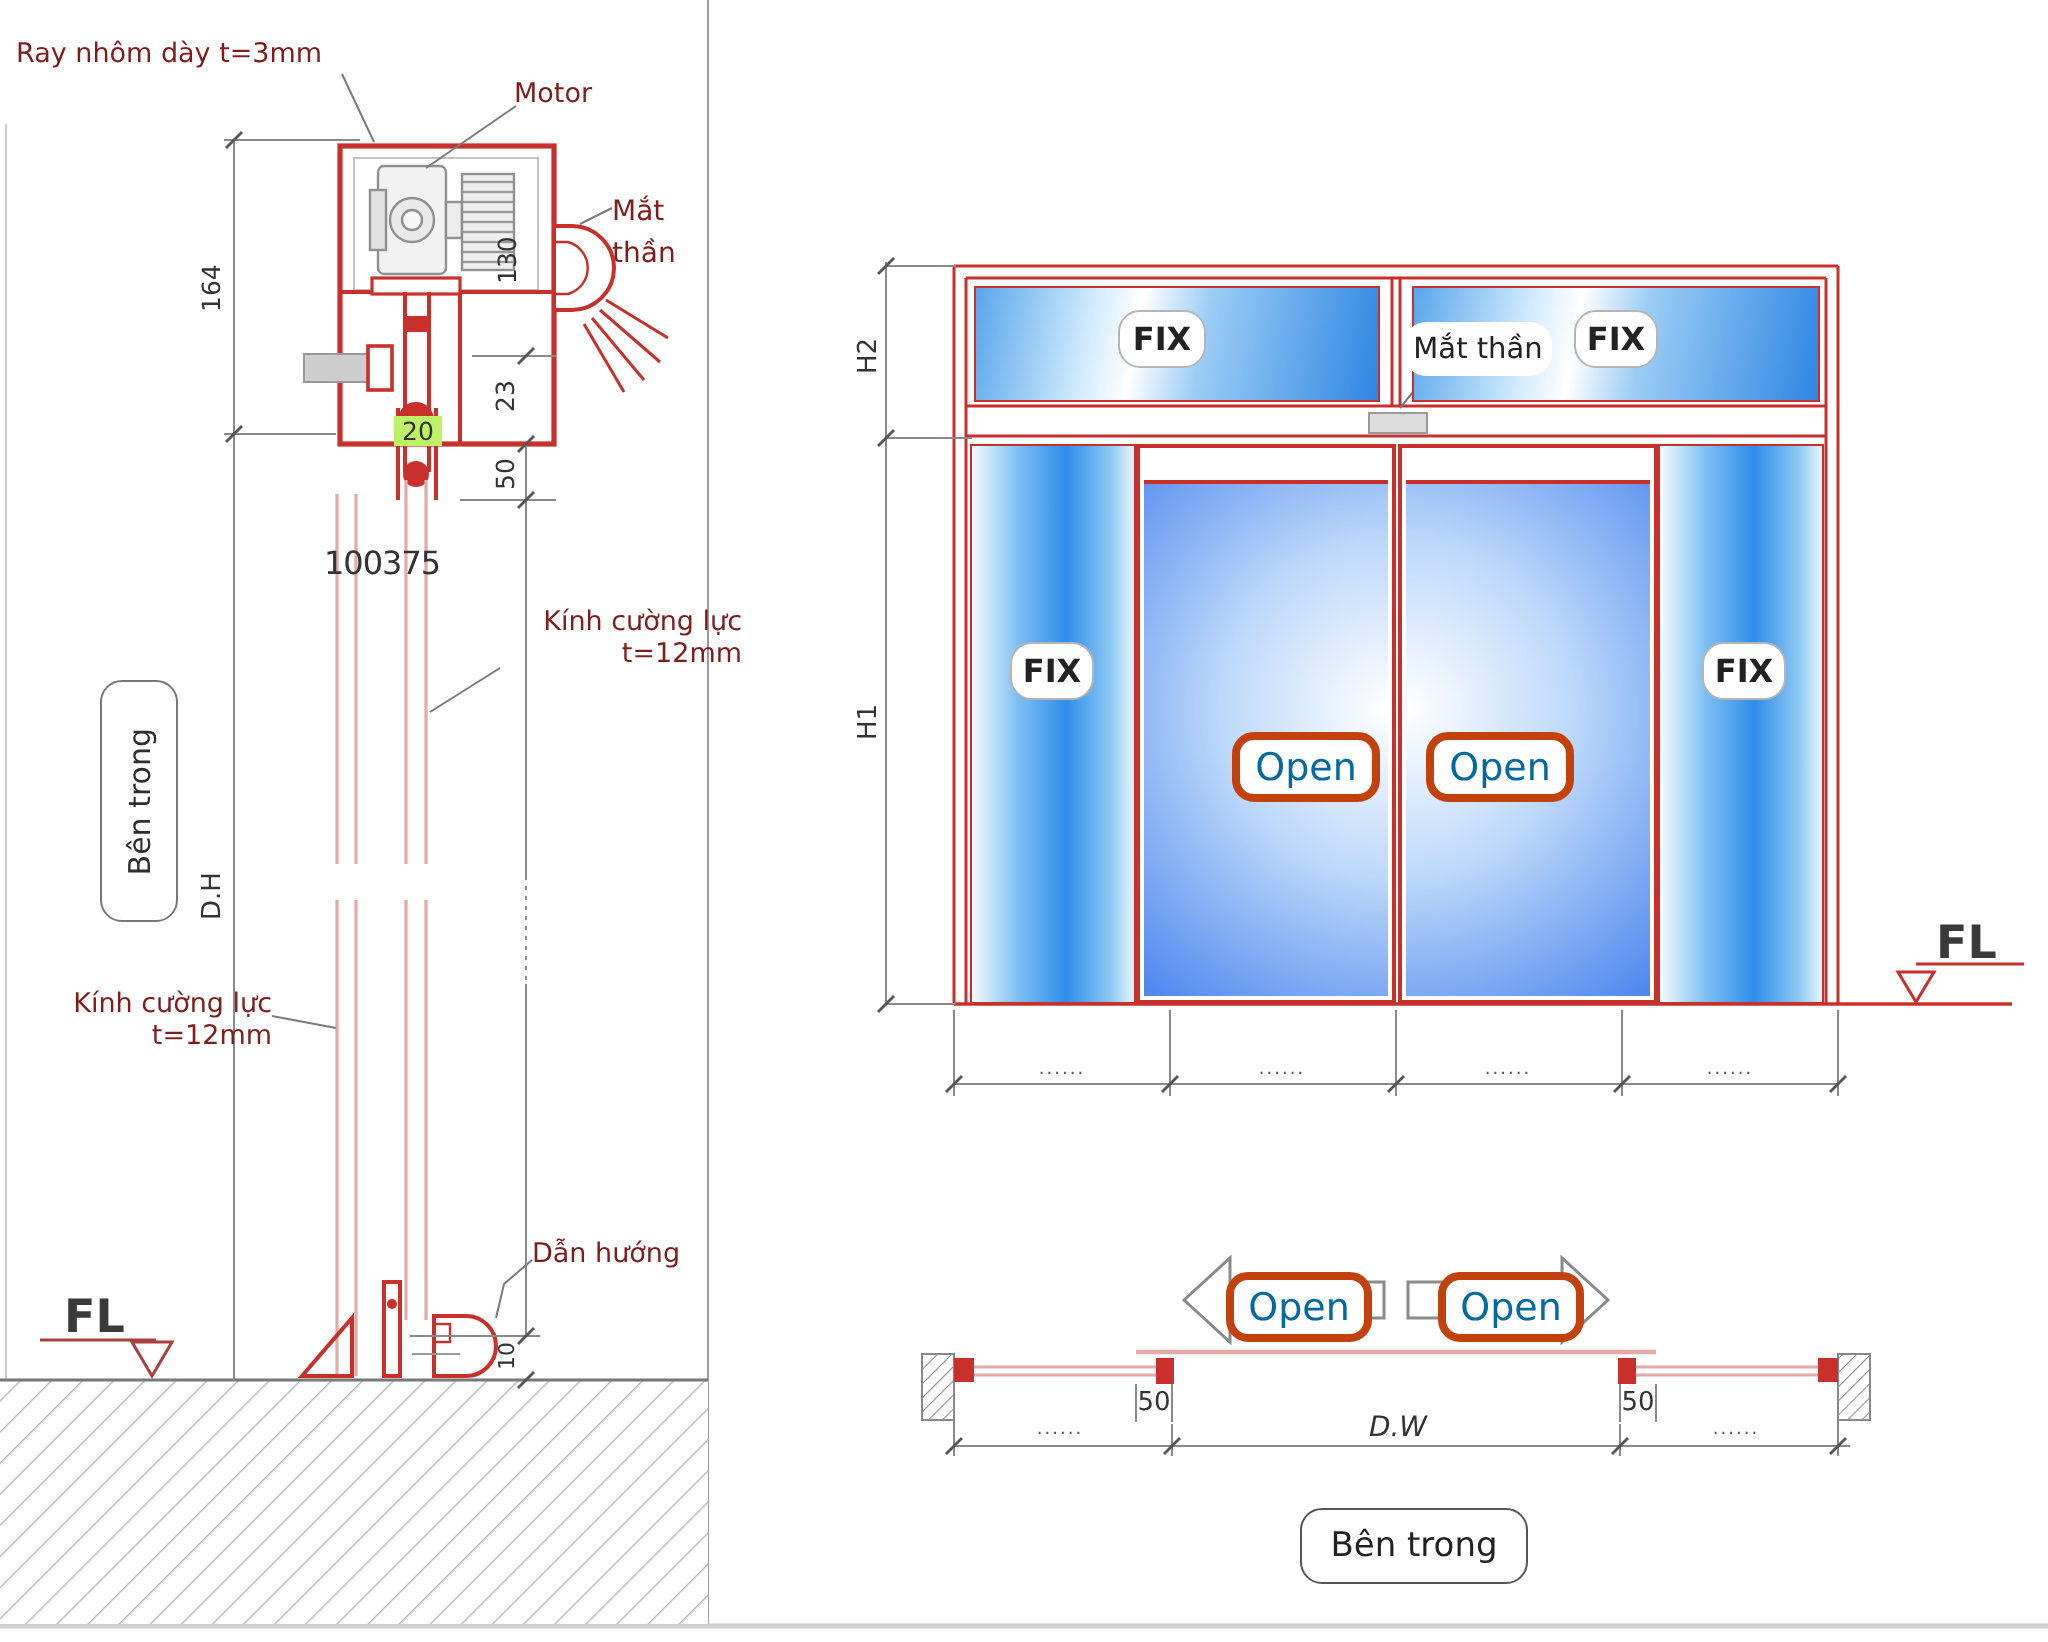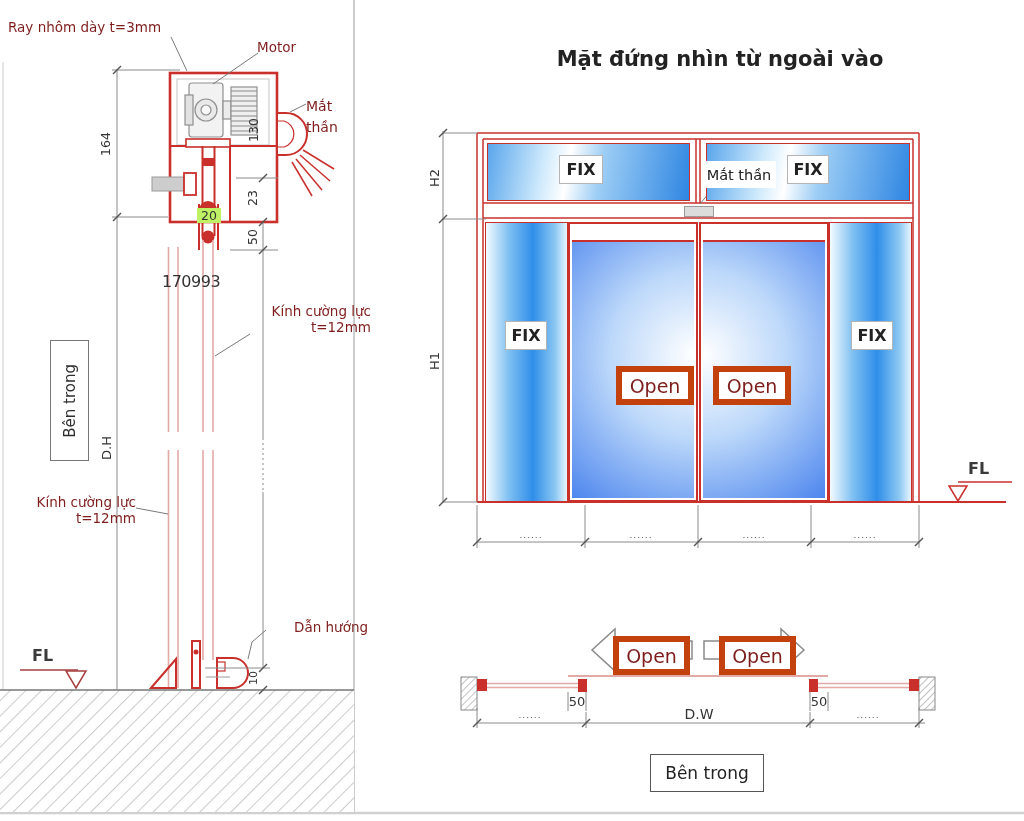--- a/index.html
+++ b/index.html
@@ -4,25 +4,25 @@
 <style>
   html,body{margin:0;padding:0;background:#fff;}
   #canvas{
     position:relative;width:1024px;height:821px;background:#ffffff;overflow:hidden;
     font-family:"DejaVu Sans","Liberation Sans",sans-serif;color:#333;
   }
   .abs{position:absolute;}
   .lbl{font-size:13.5px;color:#7f1d1d;white-space:nowrap;}
   .dim{font-size:12.5px;color:#333;}
   .vtext{writing-mode:vertical-rl;transform:rotate(180deg);text-align:center;white-space:nowrap;}
-  .flex{display:flex;align-items:center;justify-content:center;}
+  .flex{display:flex;align-items:center;justify-content:center;border-radius:11px;}
   .fixbox{background:#fff;border:1px solid #b5b5b5;font-weight:bold;font-size:16px;color:#222;}
-  .openbox{background:#fff;border:6px solid #c2410c;font-size:19px;color:#7f1d1d;}
+  .openbox{background:#fff;border:4px solid #c2410c;font-size:19px;color:#0369a1;}
   .dots{font-size:9px;color:#555;letter-spacing:1px;text-align:center;}
-  .fl{font-weight:bold;font-size:16px;color:#3a3a3a;}
+  .fl{font-weight:bold;font-size:23px;color:#3a3a3a;}
   svg{position:absolute;left:0;top:0;}
   .panel{position:absolute;box-sizing:border-box;}
   .transom{border:1.5px solid #c9302c;
     background:linear-gradient(100deg,#5aa6ec 0%,#cfeafc 28%,#ffffff 40%,#9ccdf5 56%,#2f86e2 100%);}
   .fixpanel{border:1.5px solid #c9302c;
     background:linear-gradient(90deg,#f4fbff 0%,#7fc0f2 28%,#2f8ee9 58%,#8ec9f3 86%,#e9f6ff 100%);}
   .leaf{border:2px solid #c9302c;background:#ffffff;}
   .leafglass{position:absolute;left:2px;right:2px;top:16px;bottom:2px;border-top:2px solid #c9302c;}
   .glassL{background:radial-gradient(circle 300px at 100% 44%,#ffffff 0%,#bcd8fa 28%,#3c79ec 68%,#1456d8 100%);}
   .glassR{background:radial-gradient(circle 300px at 0% 44%,#ffffff 0%,#bcd8fa 28%,#3c79ec 68%,#1456d8 100%);}
@@ -254,55 +254,54 @@
   <div class="abs" style="left:684px;top:206px;width:28px;height:9px;background:#dcdcdc;border:1px solid #9a9a9a;"></div>
 
   <div class="abs lbl" style="left:8px;top:19px;">Ray nhôm dày t=3mm</div>
   <div class="abs lbl" style="left:257px;top:39px;">Motor</div>
   <div class="abs lbl" style="left:306px;top:96px;width:48px;white-space:normal;line-height:1.5;font-size:14px;">Mắt thần</div>
   <div class="abs dim vtext" style="left:98px;top:122px;height:44px;">164</div>
   <div class="abs dim vtext" style="left:246px;top:108px;height:44px;">130</div>
   <div class="abs dim vtext" style="left:245px;top:182px;height:32px;">23</div>
   <div class="abs dim vtext" style="left:245px;top:221px;height:32px;">50</div>
   <div class="abs dim" style="left:197px;top:208px;width:24px;text-align:center;background:#bef264;">20</div>
-  <div class="abs" style="left:162px;top:272px;width:78px;font-size:16px;color:#333;letter-spacing:-0.5px;">170993</div>
+  <div class="abs" style="left:162px;top:272px;width:78px;font-size:16px;color:#333;letter-spacing:-0.5px;">100375</div>
   <div class="abs" style="left:249px;top:303px;width:122px;text-align:right;">
     <div class="lbl">Kính cường lực</div>
     <div class="lbl">t=12mm</div>
   </div>
   <div class="abs flex" style="left:50px;top:340px;width:37px;height:119px;border:1.5px solid #777;">
     <div class="vtext" style="font-size:15px;color:#2e2e2e;">Bên trong</div>
   </div>
   <div class="abs dim vtext" style="left:99px;top:426px;height:44px;font-size:13px;">D.H</div>
   <div class="abs" style="left:4px;top:494px;width:132px;text-align:right;">
     <div class="lbl">Kính cường lực</div>
     <div class="lbl">t=12mm</div>
   </div>
-  <div class="abs lbl" style="left:266px;top:619px;margin-left:28px;">Dẫn hướng</div>
+  <div class="abs lbl" style="left:266px;top:619px;">Dẫn hướng</div>
   <div class="abs fl" style="left:32px;top:646px;">FL</div>
   <div class="abs dim vtext" style="left:247px;top:666px;height:24px;font-size:11px;">10</div>
 
-  <div class="abs" style="left:540px;top:47px;width:360px;text-align:center;font-size:21px;font-weight:600;color:#222;">Mặt đứng nhìn từ ngoài vào</div>
   <div class="abs flex fixbox" style="left:559px;top:155px;width:42px;height:27px;">FIX</div>
   <div class="abs flex fixbox" style="left:787px;top:155px;width:40px;height:27px;">FIX</div>
   <div class="abs flex" style="left:702px;top:161px;width:74px;height:27px;background:#fff;font-size:14.5px;color:#222;">Mắt thần</div>
   <div class="abs dim vtext" style="left:427px;top:161px;height:34px;font-size:13px;">H2</div>
   <div class="abs dim vtext" style="left:427px;top:344px;height:34px;font-size:13px;">H1</div>
   <div class="abs flex fixbox" style="left:505px;top:321px;width:40px;height:27px;">FIX</div>
   <div class="abs flex fixbox" style="left:851px;top:321px;width:40px;height:27px;">FIX</div>
   <div class="abs flex openbox" style="left:616px;top:366px;width:66px;height:27px;">Open</div>
   <div class="abs flex openbox" style="left:713px;top:366px;width:66px;height:27px;">Open</div>
   <div class="abs fl" style="left:968px;top:459px;">FL</div>
   <div class="abs dots" style="left:509px;top:530px;width:44px;">......</div>
   <div class="abs dots" style="left:619px;top:530px;width:44px;">......</div>
   <div class="abs dots" style="left:732px;top:530px;width:44px;">......</div>
   <div class="abs dots" style="left:843px;top:530px;width:44px;">......</div>
 
   <div class="abs flex openbox" style="left:613px;top:636px;width:65px;height:27px;">Open</div>
   <div class="abs flex openbox" style="left:719px;top:636px;width:65px;height:27px;">Open</div>
   <div class="abs dim" style="left:565px;top:694px;width:24px;text-align:center;font-size:13px;">50</div>
   <div class="abs dim" style="left:807px;top:694px;width:24px;text-align:center;font-size:13px;">50</div>
-  <div class="abs" style="left:675px;top:706px;width:48px;text-align:center;font-size:14px;color:#333;">D.W</div>
+  <div class="abs" style="left:675px;top:706px;width:48px;text-align:center;font-size:14px;color:#333;font-style:italic;">D.W</div>
   <div class="abs dots" style="left:508px;top:710px;width:44px;">......</div>
   <div class="abs dots" style="left:846px;top:710px;width:44px;">......</div>
   <div class="abs flex" style="left:650px;top:754px;width:112px;height:36px;border:1.6px solid #555;font-size:17px;color:#222;">Bên trong</div>
 
 </div>
 
 </body></html>

